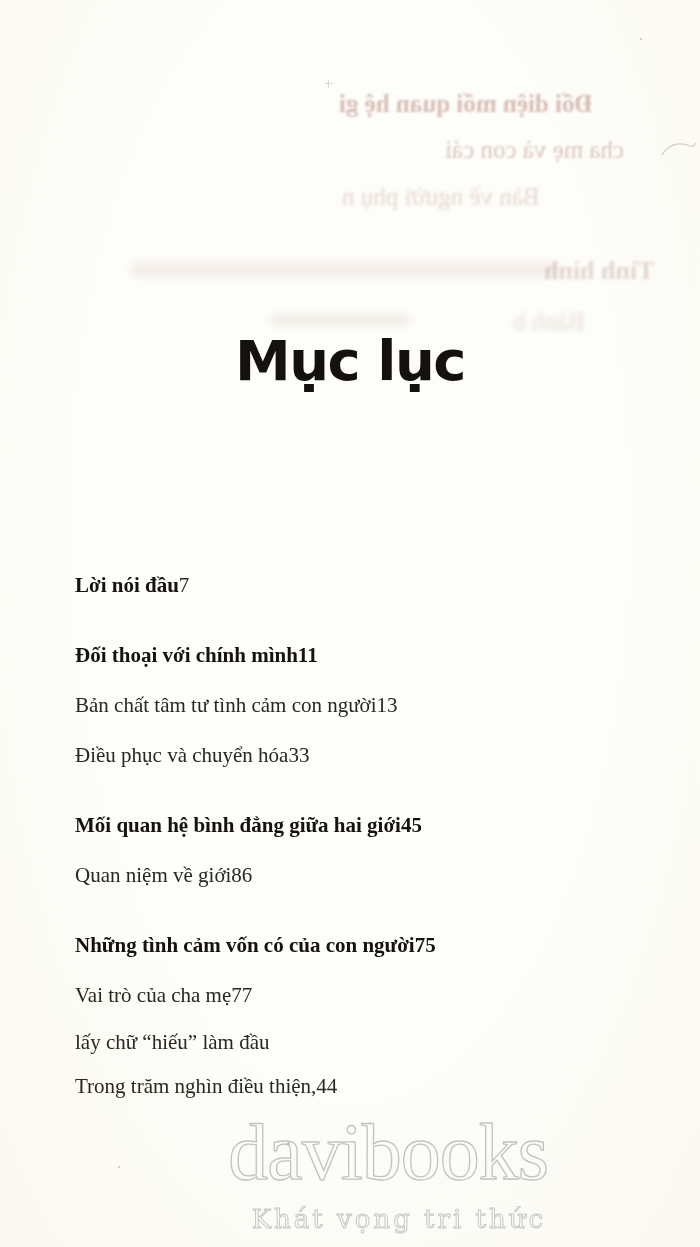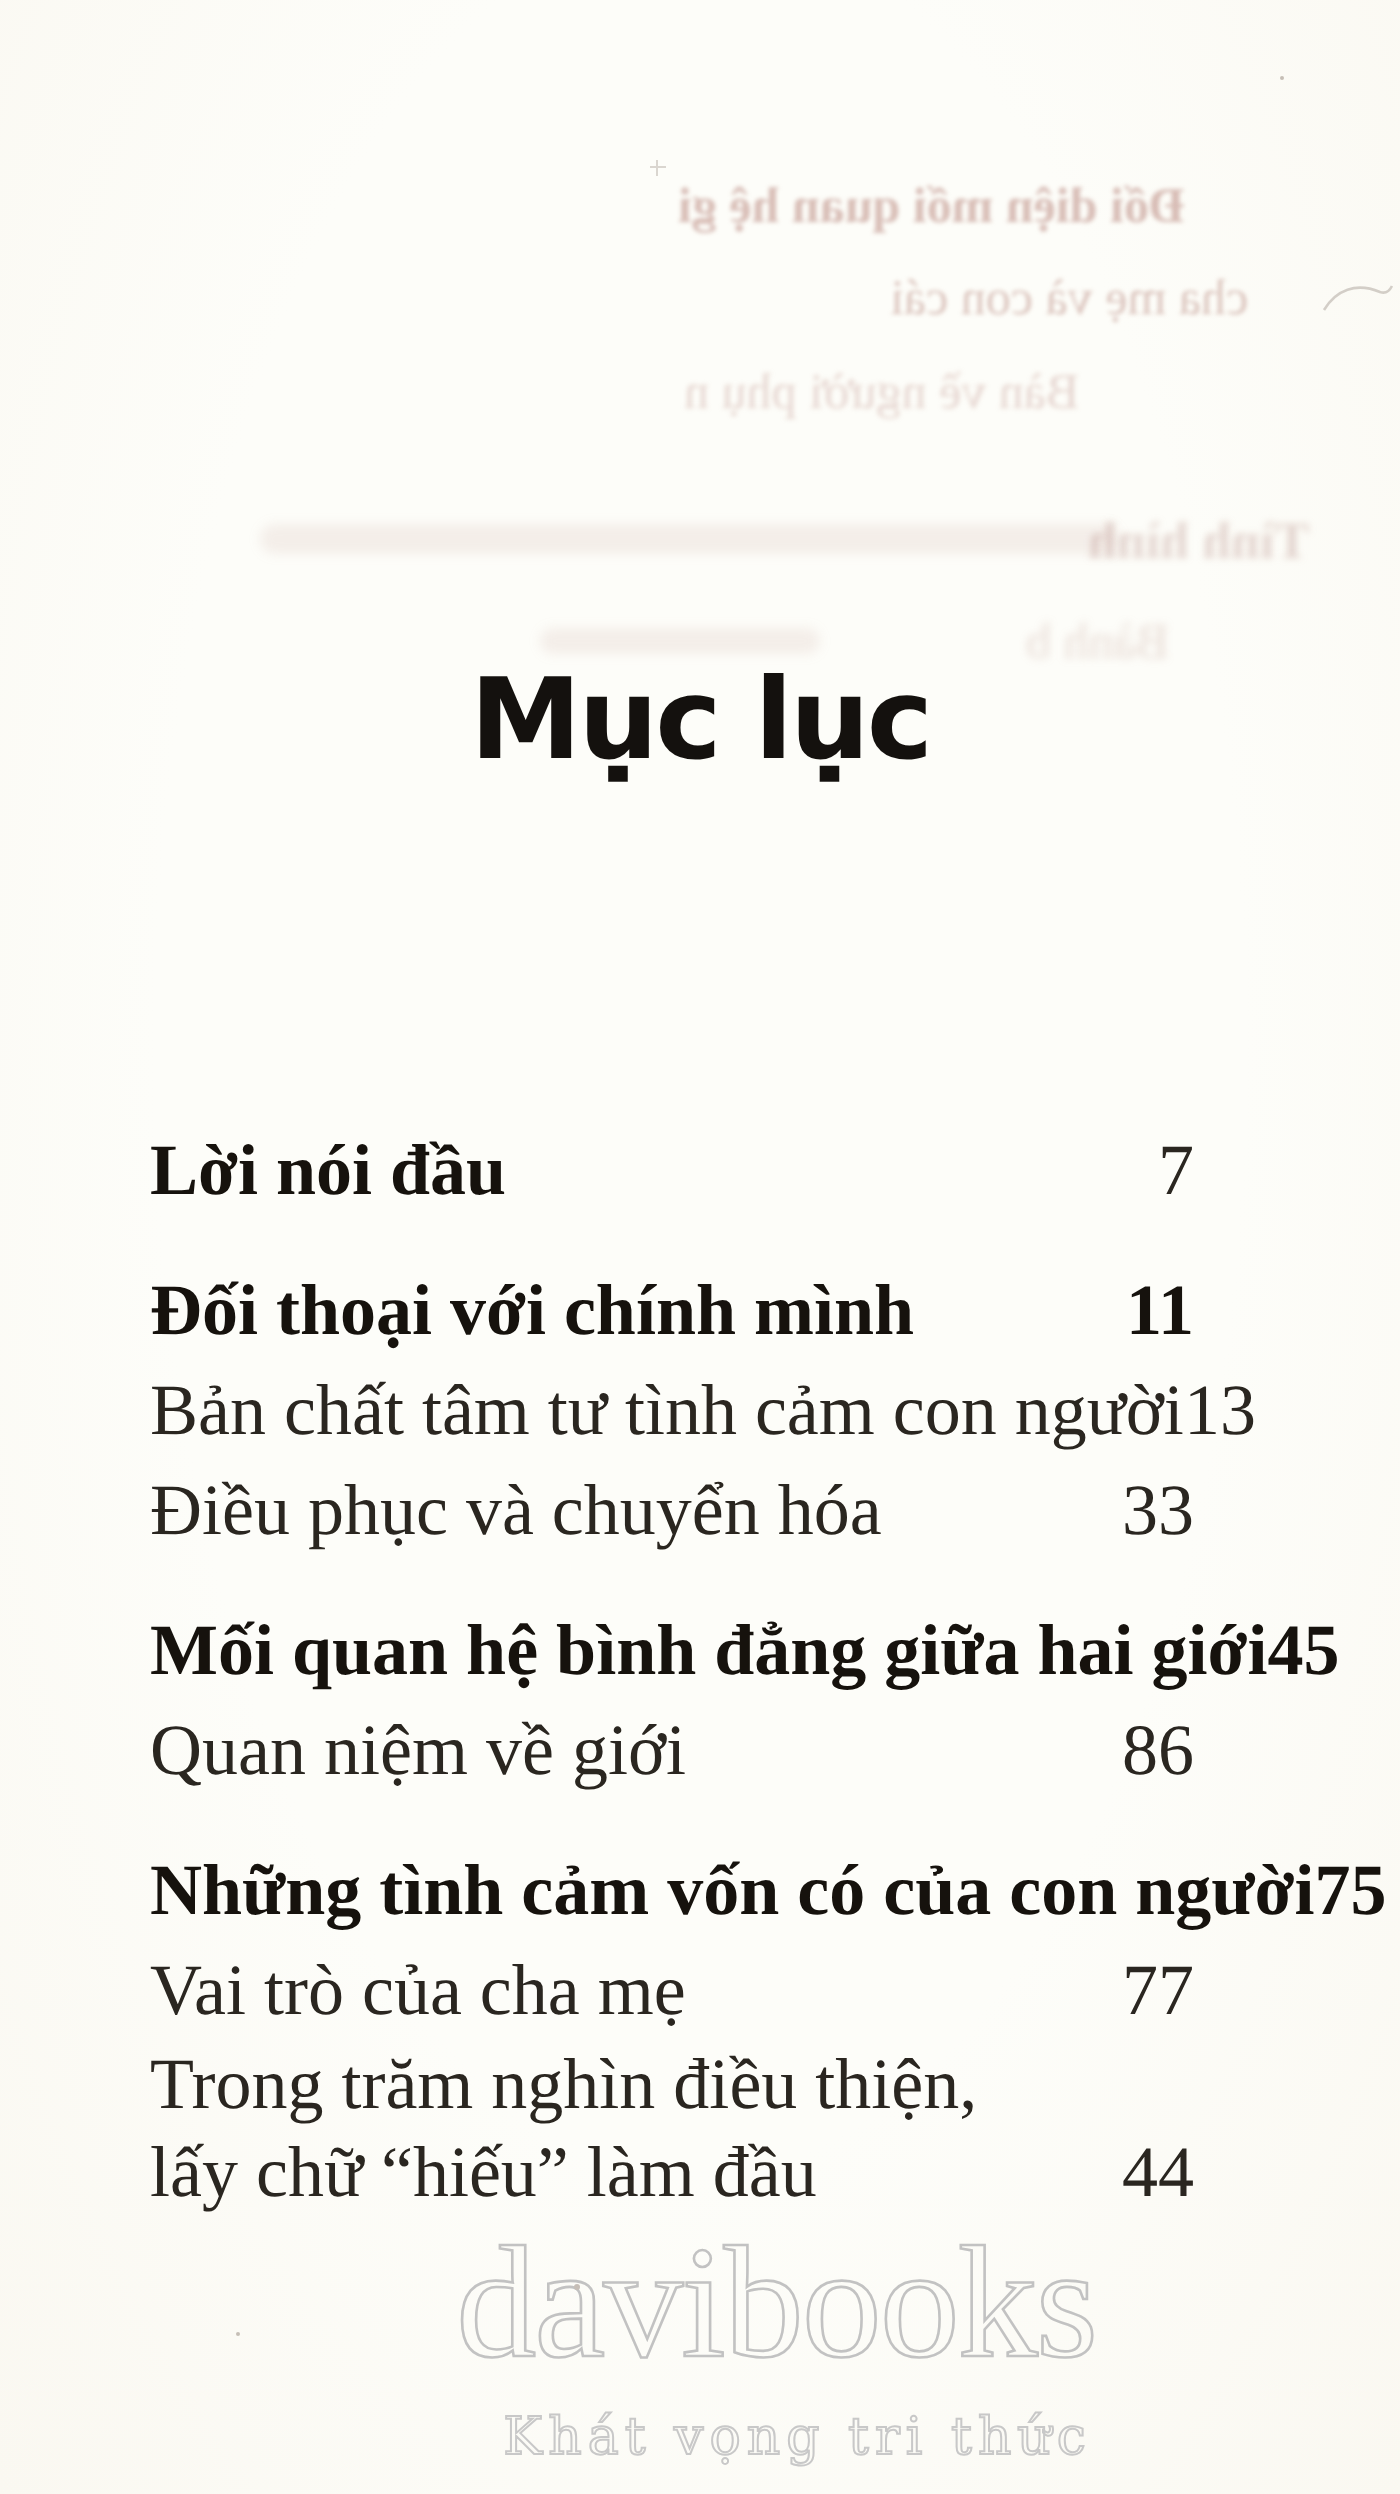--- a/index.html
+++ b/index.html
@@ -34,22 +34,22 @@
     position: absolute; top: 320px; left: 0; width: 676px; margin: 12px;
     text-align: center;
     font-family: "DejaVu Sans", "Liberation Sans", sans-serif;
     font-weight: 700; font-size: 56px; line-height: 1.05;
     letter-spacing: -1.5px; color: #14110e;
   }
 
   
   .toc { position: absolute; left: 75px; top: 560px; width: 522px; }
   .toc-row {
-    display: flex; justify-content: space-between; align-items: baseline;
-    height: 50px; font-size: 36px; color: #2a2620;
+    display: flex; justify-content: flex-start; align-items: baseline;
+    height: 50px; font-size: 21px; color: #2a2620;
   }
   .toc-row > * { line-height: 50px; }
   .toc-row.section-gap { margin-top: 20px; }
   .toc-row.bold .toc-label { font-weight: 700; color: #16120d; }
   .toc-row.page-bold .toc-page { font-weight: 700; color: #16120d; }
   .toc-row.two-line { height: auto; align-items: flex-end; }
   .toc-row.two-line .toc-label-lines div { line-height: 44px; }
   .toc-row.two-line .toc-page { line-height: 44px; }
   .toc-label { white-space: nowrap; }
   .toc-page { text-align: right; }
@@ -125,22 +125,22 @@
       <div class="toc-row bold page-bold section-gap">
     <span class="toc-label">Những tình cảm vốn có của con người</span>
     <span class="toc-page">75</span>
   </div>
       <div class="toc-row">
     <span class="toc-label">Vai trò của cha mẹ</span>
     <span class="toc-page">77</span>
   </div>
       <div class="toc-row two-line">
     <span class="toc-label toc-label-lines">
+          <div>lấy chữ “hiếu” làm đầu</div>
           <div>Trong trăm nghìn điều thiện,</div>
-          <div>lấy chữ “hiếu” làm đầu</div>
         </span>
     <span class="toc-page">44</span>
   </div>
     </div>
 
   <div class="watermark">
     <div class="wm-brand">davibooks</div>
     <div class="wm-tagline">Khát vọng tri thức</div>
   </div>
 

